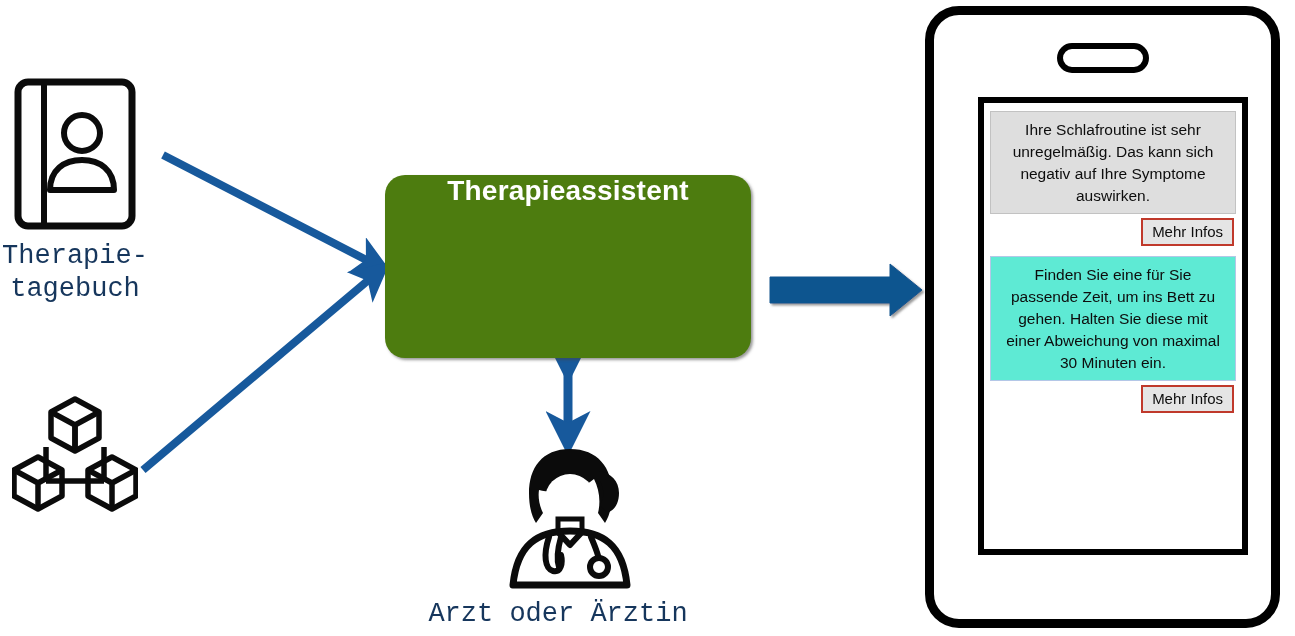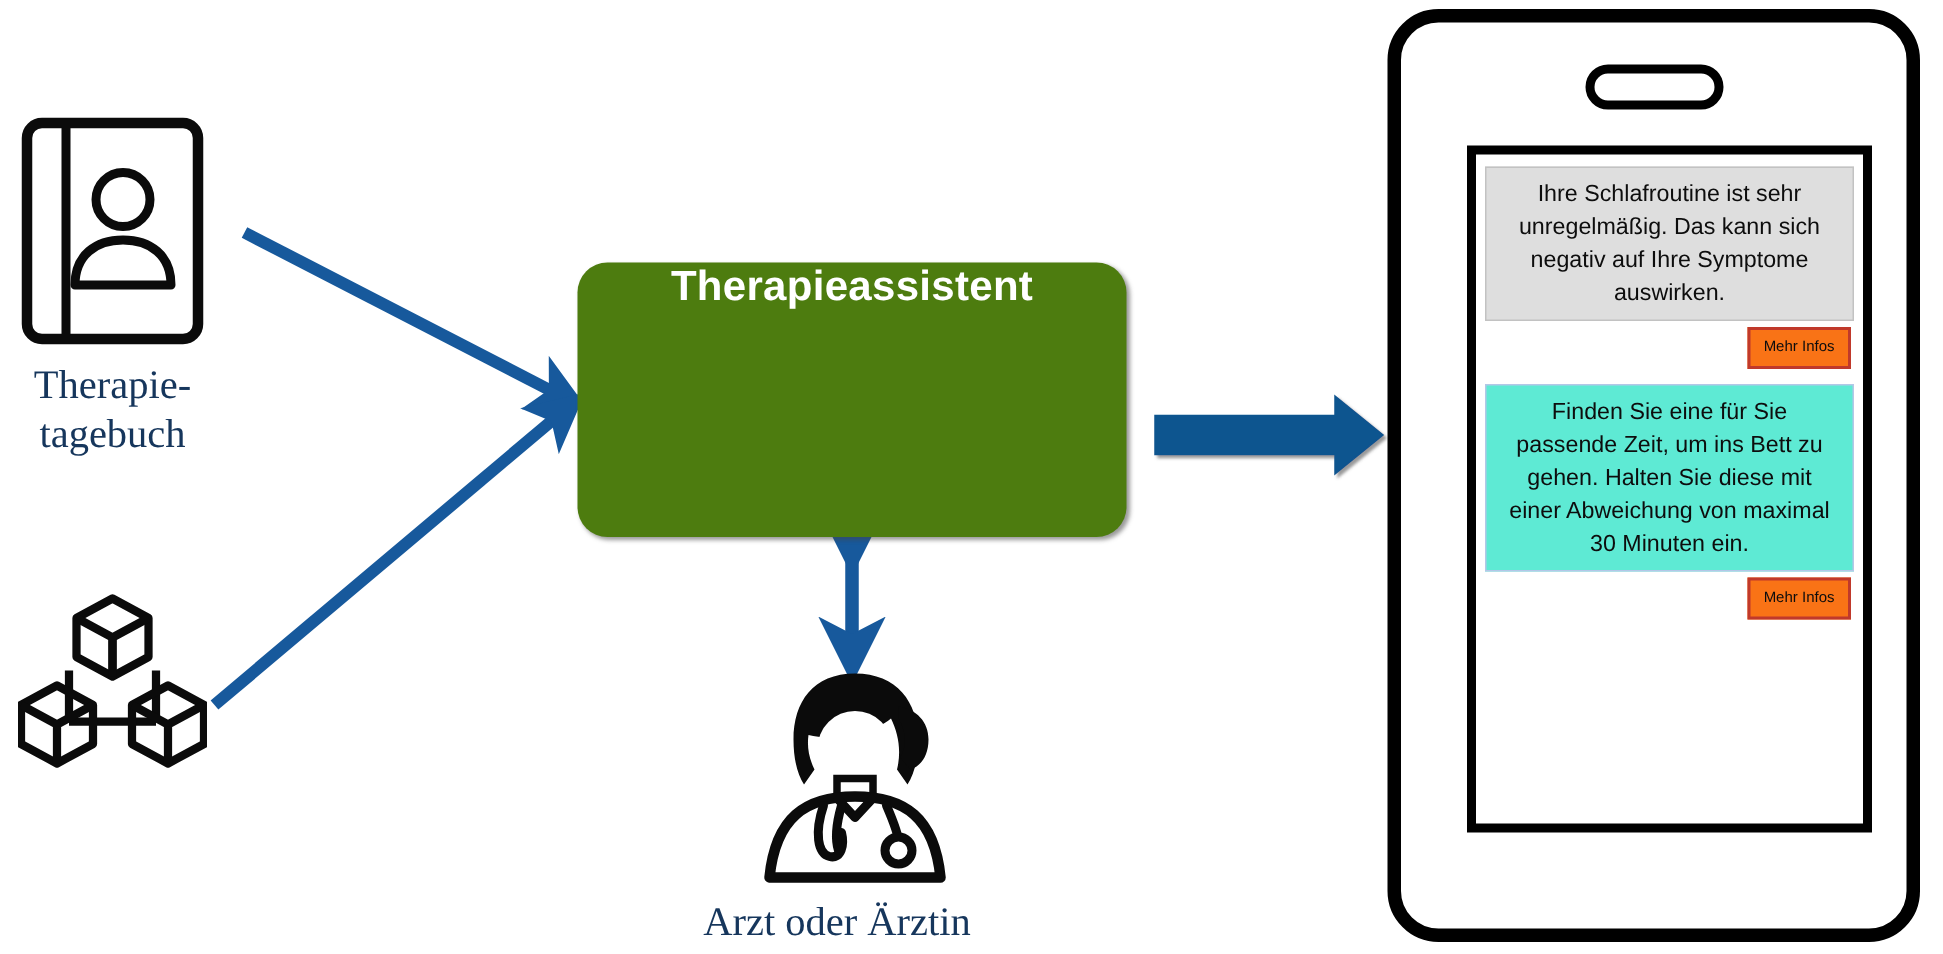--- a/index.html
+++ b/index.html
@@ -22,21 +22,21 @@
   }
   .abs { position: absolute; }
 
   
   .node-label {
     position: absolute;
     color: #16365c;
     font-size: 27px;
     line-height: 33px;
     text-align: center;
-    font-family: Liberation Serif, serif;
+    font-family: Liberation Mono, monospace;
     white-space: pre-line;
   }
 
   #diary-icon { left: 14px; top: 78px; width: 122px; height: 152px; }
   #diary-label { left: 0px; top: 240px; width: 150px; }
 
   #sensor-icon { left: 12px; top: 395px; width: 126px; height: 120px; }
   #sensor-label { left: 0px; top: 537px; width: 150px; }
 
   #doctor-icon { left: 495px; top: 445px; width: 150px; height: 148px; }
@@ -123,24 +123,24 @@
   .msg-card.gray { background: #dedede; }
   .msg-card.blue { background: #5eead4; border-color: #b4c7e7; }
   .msg-actions {
     display: flex;
     justify-content: flex-end;
     margin-top: 4px;
     margin-bottom: 10px;
     padding-right: 2px;
   }
   .more-info-btn {
-    background: #f97316;
+    background: #e5e5e5;
     border: 2px solid #c0392b;
     color: #0d0d0d;
-    font-size: 10px;
+    font-size: 15px;
     line-height: 19px;
     padding: 2px 9px 3px 9px;
     font-family: "Liberation Sans", sans-serif;
     cursor: pointer;
     box-sizing: border-box;
   }
 </style>
 </head>
 <body>
 

